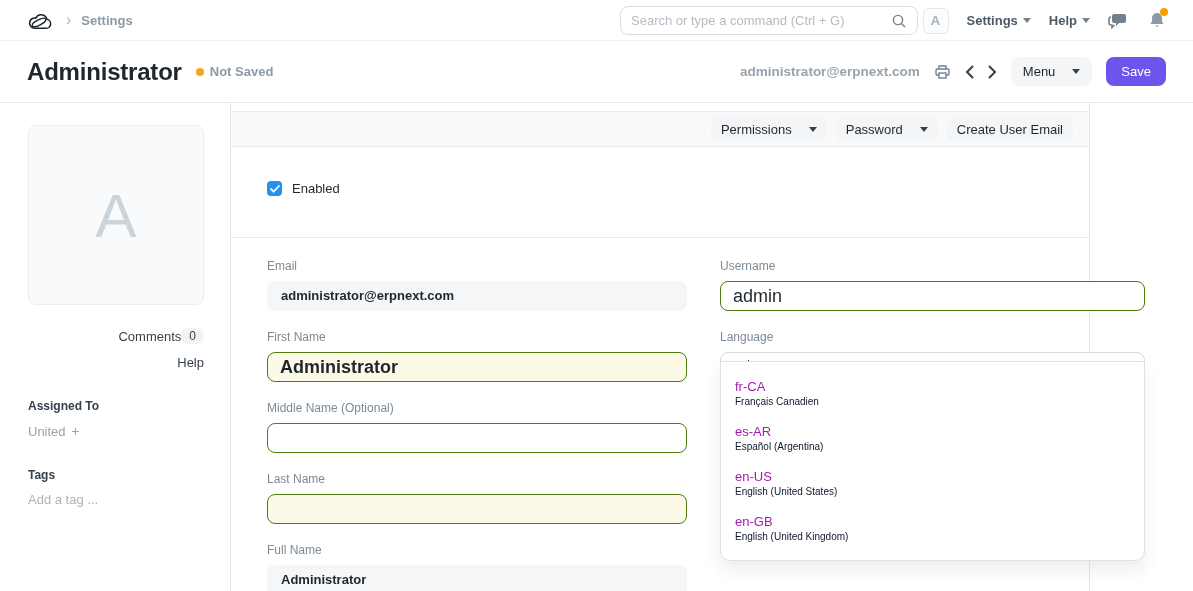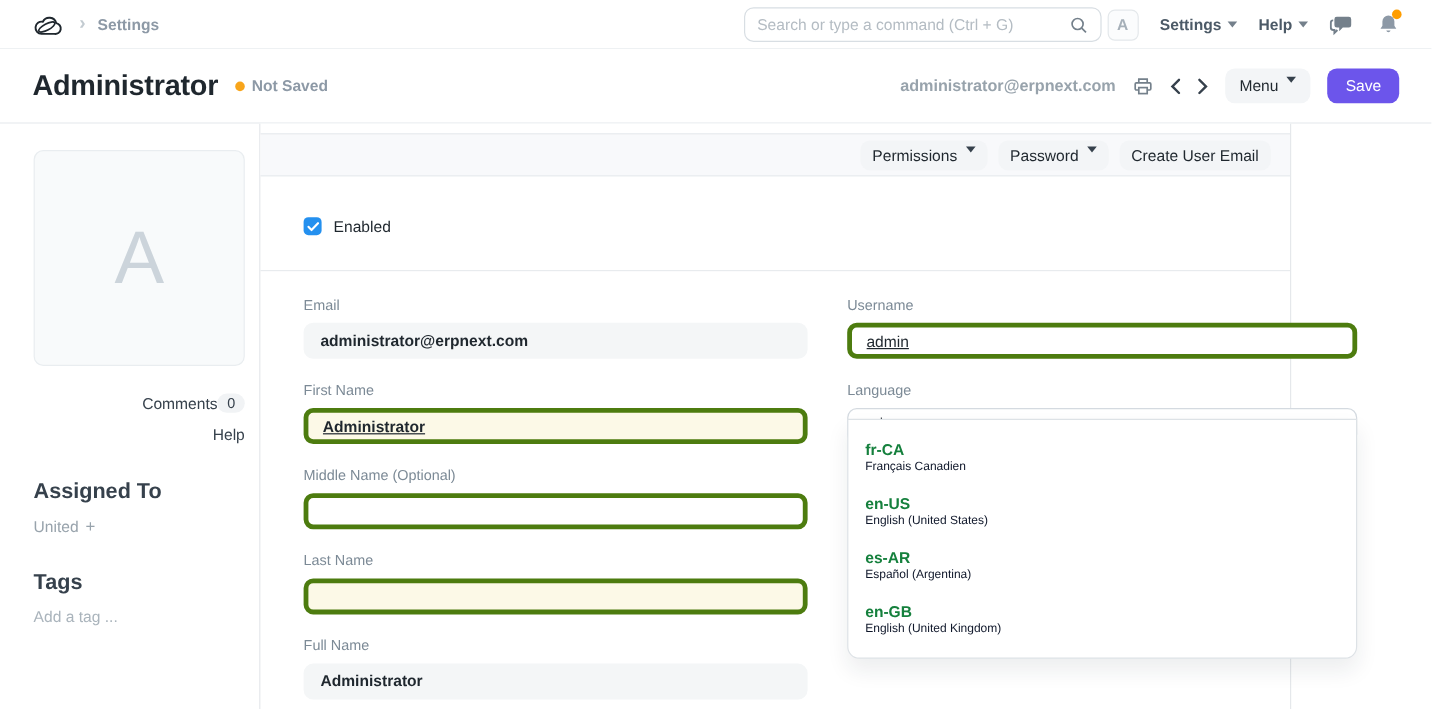--- a/index.html
+++ b/index.html
@@ -44,79 +44,79 @@
     background:#fff; border-bottom:1px solid #e8ebee;
     display:flex; align-items:center; padding:0 27px;
   }
   .page-title { font-size:24px; font-weight:700; color:#1f272e; letter-spacing:-0.2px; }
   .status-ind { display:flex; align-items:center; gap:6px; margin-left:14px; }
   .status-dot { width:8px; height:8px; border-radius:50%; }
   .status-txt { color:#8d99a6; font-weight:700; font-size:13px; }
   .head-right { margin-left:auto; display:flex; align-items:center; gap:14px; }
   .head-email { color:#98a3ac; font-weight:600; font-size:13.5px; }
   .head-chev { color:#36414c; }
-  .btn { border:none; border-radius:8px; font-family:"Liberation Sans",sans-serif; font-size:13px; cursor:pointer; display:inline-flex; gap:7px; }
+  .btn { border:none; border-radius:8px; font-family:"Liberation Sans",sans-serif; font-size:13px; cursor:pointer; display:inline-flex; align-items:center; gap:17px; }
   .btn-default { background:#f3f5f7; color:#1f272e; padding:7px 12px; }
   .btn-primary { color:#fff; padding:7px 15px; font-weight:500; }
   
   .sidebar { position:absolute; top:103px; left:0; width:222px; bottom:0; padding:22px 18px 0 28px; }
   .side-avatar {
     width:176px; height:180px; border:1px solid #e9edf0; border-radius:8px;
     background:#f8fafb; display:flex; align-items:center; justify-content:center;
     color:#ccd4db; font-size:62px; font-weight:400;
   }
   .side-list { margin-top:23px; }
   .side-row { display:flex; align-items:center; justify-content:flex-end; margin-bottom:11px; }
   .side-link { color:#36414c; font-size:13px; cursor:pointer; }
   .count-badge { background:#f1f3f5; color:#36414c; border-radius:10px; font-size:12px; padding:1px 8px; }
   .side-group { margin-top:29px; }
-  .side-heading { color:#36414c; font-weight:700; font-size:18px; margin-bottom:10px; }
+  .side-heading { color:#36414c; font-weight:700; font-size:12px; margin-bottom:10px; }
   .side-action { color:#98a3ac; font-size:13px; cursor:pointer; }
   .side-action .plus { font-size:14px; margin-left:2px; }
   .side-muted { color:#aab4bc; }
   
-  .main { position:absolute; top:103px; left:216px; width:860px; bottom:0; border-left:1px solid #e5e8eb; border-right:1px solid #e5e8eb; background:#fff; }
+  .main { position:absolute; top:103px; left:230px; width:860px; bottom:0; border-left:1px solid #e5e8eb; border-right:1px solid #e5e8eb; background:#fff; }
   .toolbar-strip {
     margin-top:8px; height:36px; background:#f8f9fb;
     border-top:1px solid #e8ebee; border-bottom:1px solid #e8ebee;
     display:flex; align-items:center; justify-content:flex-end; gap:9px; padding-right:16px;
   }
   .strip-btn { background:#f3f5f7; color:#1f272e; padding:5px 10px; }
-  .section-enabled { padding:34px 36px 29px; border-bottom:1px solid #e8ebee; display:flex; align-items:flex-end; gap:10px; }
+  .section-enabled { padding:34px 36px 41px; border-bottom:1px solid #e8ebee; display:flex; align-items:flex-end; gap:10px; }
   .checkbox { width:15px; height:15px; border-radius:4px; display:flex; align-items:center; justify-content:center; cursor:pointer; }
   .checkbox svg { display:block; }
   .enabled-label { color:#1f272e; font-size:13px; }
   .form-grid { padding:21px 31px 0 36px; display:grid; grid-template-columns:420px 425px; column-gap:33px; align-items:start; }
   .field { margin-bottom:19px; }
   .field-label { color:#7c8a96; font-size:12px; margin-bottom:8px; }
   .control {
-    width:100%; height:30px; border:4px solid #4d7c0f; border-radius:8px;
-    padding:0 12px; font-size:13px; color:#1f272e; background:#fff;
-    font-family:"Liberation Sans",sans-serif; outline:none; display:block;text-decoration:underline;
+    width:100%; height:30px; border:1px solid #4d7c0f; border-radius:8px;
+    padding:0 12px; font-size:18px; color:#1f272e; background:#fff;
+    font-family:"Liberation Sans",sans-serif; outline:none; display:block;
   }
   .control.bold { font-weight:700; }
   .control-readonly {
     width:100%; height:30px; background:#f4f6f7; border-radius:8px;
     padding:0 14px; font-weight:700; font-size:13px; color:#1f272e;
     line-height:30px; white-space:nowrap; overflow:hidden;
   }
   .link-field { position:relative; }
   .fake-input {
     width:100%; height:30px; border:1px solid #d4dae0; border-radius:8px;
     background:#fff; display:flex; align-items:center; padding:0 12px; position:relative;
   }
   .text-cursor { width:1px; height:15px; background:#1f272e; margin-left:1px; }
   .link-arrow { position:absolute; right:10px; top:50%; transform:translateY(-50%); color:#36414c; font-weight:700; font-size:14px; }
   .awesomplete {
     position:absolute; top:31px; left:0; width:425px; background:#fff;
     border:1px solid #dde2e6; border-radius:0 0 10px 10px;
     box-shadow:0 10px 18px rgba(25,39,52,0.08); padding:8px 0 10px; z-index:20;
   }
   .aw-item { padding:9px 14px 8px; cursor:pointer; }
-  .aw-code { font-weight:700; font-size:13px; color:#15803d; }
+  .aw-code { font-weight:400; font-size:13px; color:#a21caf; }
   .aw-name { font-size:10px; color:#0f172a; margin-top:2px; }
 </style>
 </head>
 <body>
 
 <div class="navbar">
   <div class="nav-left">
     <span style="display:flex;">
       <svg width="25" height="21" viewBox="0 0 25 21">
         <path d="M7.6 18.2 a5.1 5.1 0 1 1 1.1-10.1 A6 6 0 0 1 19.9 9.3 a4.5 4.5 0 0 1 -1.6 8.9 z" fill="none" stroke="#1f272e" stroke-width="1.6"></path>
@@ -280,26 +280,26 @@
           <span>en</span>
           <span class="text-cursor"></span>
           <span class="link-arrow">→</span>
         </div>
         <div class="awesomplete">
           <div class="aw-item">
             <div class="aw-code">fr-CA</div>
             <div class="aw-name">Français Canadien</div>
           </div>
           <div class="aw-item">
+            <div class="aw-code">es-AR</div>
+            <div class="aw-name">Español (Argentina)</div>
+          </div>
+          <div class="aw-item">
             <div class="aw-code">en-US</div>
             <div class="aw-name">English (United States)</div>
-          </div>
-          <div class="aw-item">
-            <div class="aw-code">es-AR</div>
-            <div class="aw-name">Español (Argentina)</div>
           </div>
           <div class="aw-item">
             <div class="aw-code">en-GB</div>
             <div class="aw-name">English (United Kingdom)</div>
           </div>
         </div>
       </div>
     </div>
   </div>
 </div>

